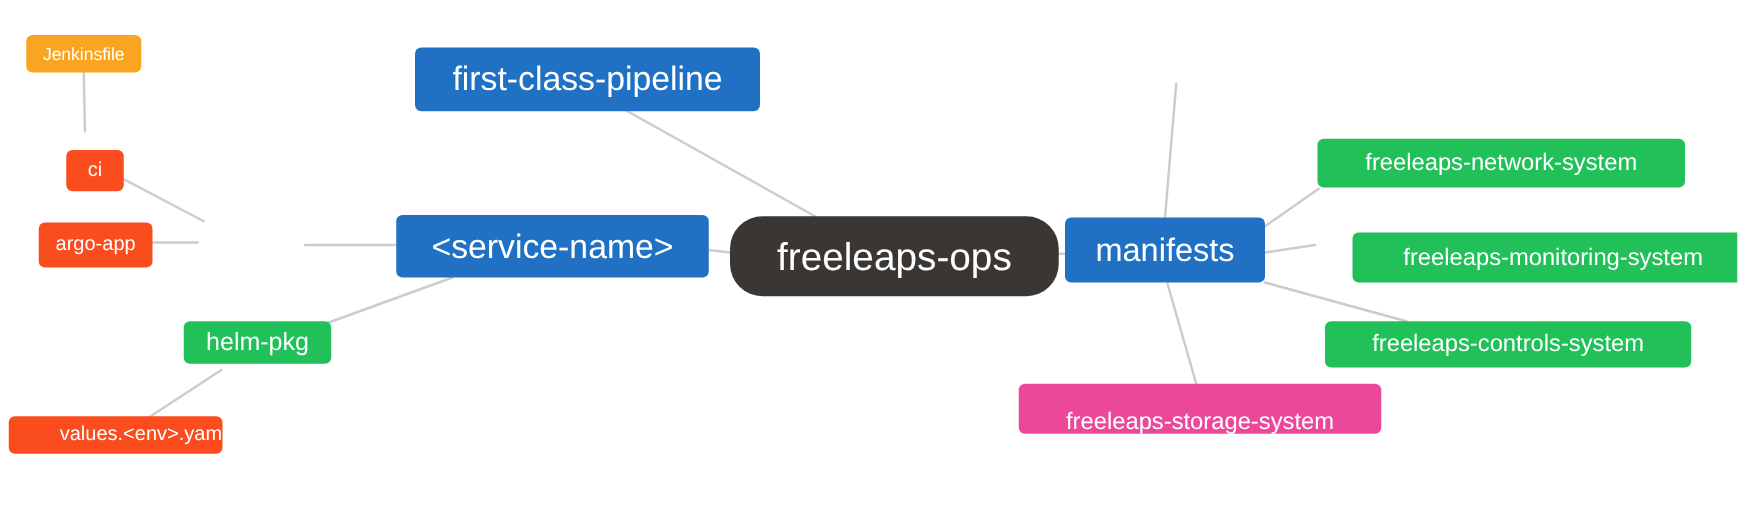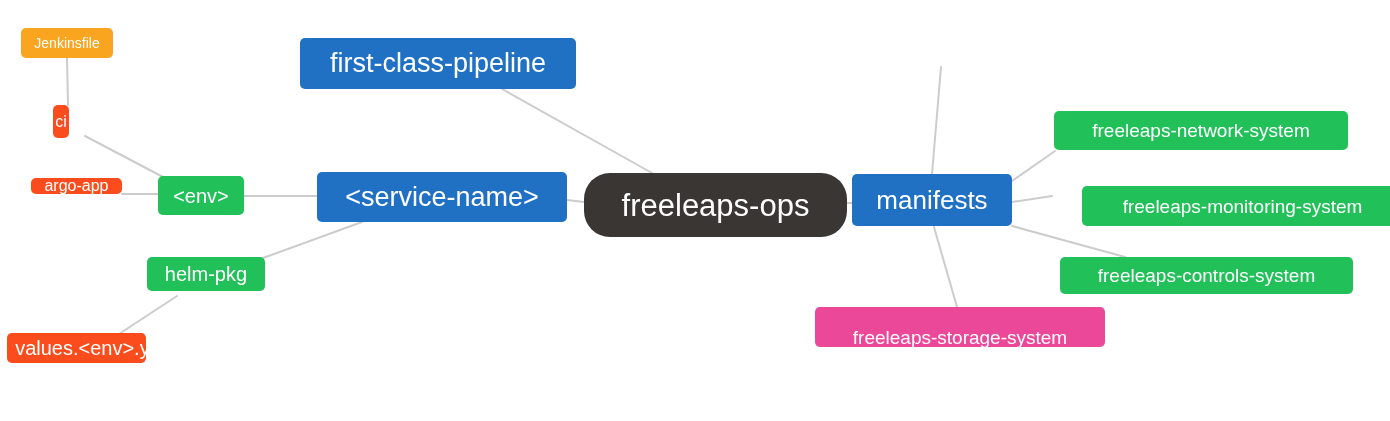--- a/index.html
+++ b/index.html
@@ -57,45 +57,42 @@
       <line x1="932" y1="174" x2="941" y2="67" stroke="#cccccc" stroke-width="2" stroke-linecap="round"></line>
       <line x1="1012" y1="181" x2="1055" y2="151" stroke="#cccccc" stroke-width="2" stroke-linecap="round"></line>
       <line x1="1012" y1="202" x2="1052" y2="196" stroke="#cccccc" stroke-width="2" stroke-linecap="round"></line>
       <line x1="1012" y1="226" x2="1125" y2="257" stroke="#cccccc" stroke-width="2" stroke-linecap="round"></line>
       <line x1="934" y1="227" x2="957" y2="307" stroke="#cccccc" stroke-width="2" stroke-linecap="round"></line>
     </svg>
 
 <div class="node" style="left: 584px; top: 173px; width: 263px; height: 64px; background: rgb(58, 54, 51); color: rgb(255, 255, 255); font-size: 31px; border-radius: 26px;">
       <span>freeleaps-ops</span>
     </div>
-    <div class="node" style="left: 300px; top: 38px; width: 276px; height: 51px; background: rgb(32, 113, 196); color: rgb(255, 255, 255); font-size: 27px;">
+    <div class="node" style="left: 332px; top: 38px; width: 276px; height: 51px; background: rgb(32, 113, 196); color: rgb(255, 255, 255); font-size: 27px;">
       <span>first-class-pipeline</span>
     </div>
     <div class="node" style="left: 317px; top: 172px; width: 250px; height: 50px; background: rgb(32, 113, 196); color: rgb(255, 255, 255); font-size: 27px;">
       <span>&lt;service-name&gt;</span>
     </div>
     <div class="node" style="left: 852px; top: 174px; width: 160px; height: 52px; background: rgb(32, 113, 196); color: rgb(255, 255, 255); font-size: 26px;">
       <span>manifests</span>
     </div>
-    <div class="node" style="left: 158px; top: 176px; width: 86px; height: 39px; background: rgb(33, 192, 89); color: rgb(255, 255, 255); font-size: 20px;">
-      <span>&lt;env&gt;</span>
-    </div>
     <div class="node" style="left: 147px; top: 257px; width: 118px; height: 34px; background: rgb(33, 192, 89); color: rgb(255, 255, 255); font-size: 20px;">
       <span>helm-pkg</span>
     </div>
-    <div class="node" style="left: 53px; top: 105px; width: 16px; height: 33px; background: rgb(250, 76, 29); color: rgb(255, 255, 255); font-size: 16px;">
+    <div class="node" style="left: 53px; top: 120px; width: 46px; height: 33px; background: rgb(250, 76, 29); color: rgb(255, 255, 255); font-size: 16px;">
       <span>ci</span>
     </div>
-    <div class="node" style="left: 31px; top: 178px; width: 91px; height: 16px; background: rgb(250, 76, 29); color: rgb(255, 255, 255); font-size: 16px; text-align: right;">
+    <div class="node" style="left: 31px; top: 178px; width: 91px; height: 36px; background: rgb(250, 76, 29); color: rgb(255, 255, 255); font-size: 16px; text-align: right;">
       <span>argo-app</span>
     </div>
     <div class="node" style="left: 21px; top: 28px; width: 92px; height: 30px; background: rgb(249, 165, 31); color: rgb(255, 255, 255); font-size: 14px;">
       <span>Jenkinsfile</span>
     </div>
-    <div class="node" style="left: 7px; top: 333px; width: 139px; height: 30px; background: rgb(250, 76, 29); color: rgb(255, 255, 255); font-size: 20px; padding-left: 44px;">
+    <div class="node" style="left: 7px; top: 333px; width: 171px; height: 30px; background: rgb(250, 76, 29); color: rgb(255, 255, 255); font-size: 16px; padding-left: 44px;">
       <span>values.&lt;env&gt;.yaml</span>
     </div>
     <div class="node" style="left: 1054px; top: 111px; width: 294px; height: 39px; background: rgb(33, 192, 89); color: rgb(255, 255, 255); font-size: 19px; justify-content: center;">
       <span>freeleaps-network-system</span>
     </div>
     <div class="node" style="left: 1082px; top: 186px; width: 321px; height: 40px; background: rgb(33, 192, 89); color: rgb(255, 255, 255); font-size: 19px;">
       <span>freeleaps-monitoring-system</span>
     </div>
     <div class="node" style="left: 1060px; top: 257px; width: 293px; height: 37px; background: rgb(33, 192, 89); color: rgb(255, 255, 255); font-size: 19px;">
       <span>freeleaps-controls-system</span>

